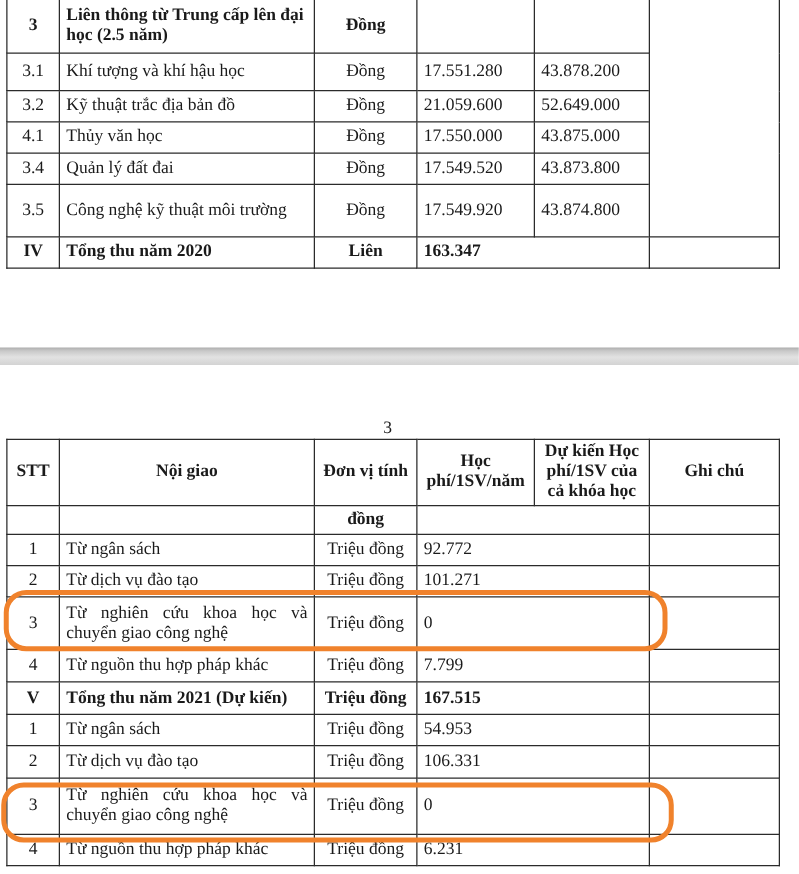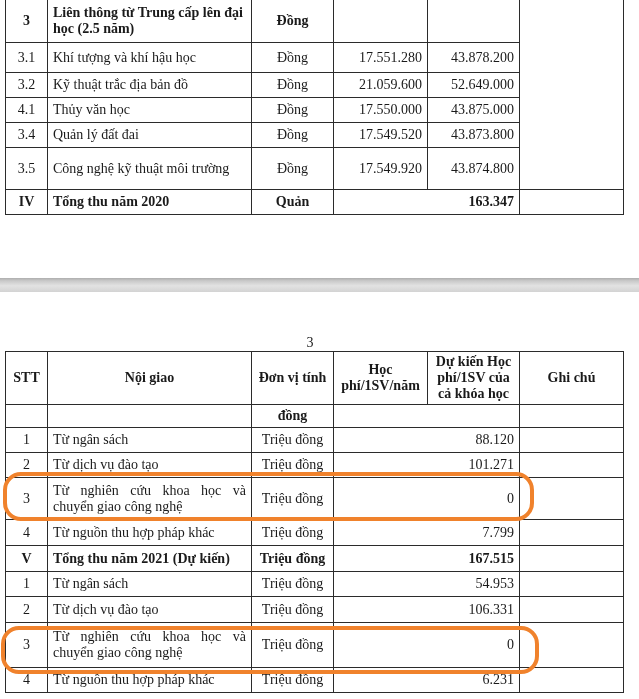--- a/index.html
+++ b/index.html
@@ -8,21 +8,21 @@
       background:#ffffff;
       font-family:"Liberation Serif", "DejaVu Serif", serif;
       color:#1a1a1a;
     }
     .tbl { position:absolute; border-collapse:collapse; table-layout:fixed; left:5px; }
     .tbl td, .tbl th {
       border:1px solid #2b2b2b; padding:0 5px; font-size:14px; line-height:16px;
       font-weight:normal; vertical-align:middle; overflow:hidden;
     }
     .c { text-align:center; }
-    .r { text-align:right; }
+    .r { text-align:left; }
     .b { font-weight:bold !important; }
     .j { text-align:justify; text-align-last:left;margin-left:20px; }
     .top-tbl { top:-2px; }
     .bottom-tbl { top:351px; }
     .sep {
       position:absolute; left:0; top:278px; width:639px; height:14px;
       background:linear-gradient(#aeaeae 0%, #c9c9c9 20%, #e2e2e2 55%, #d3d3d3 100%);
     }
     .page-num { position:absolute; top:335px; left:300px; width:20px; text-align:center; font-size:14px; }
     .hl {
@@ -82,21 +82,21 @@
   <tr style="height:42px">
     <td class="c">3.5</td>
     <td class="j">Công nghệ kỹ thuật môi trường</td>
     <td class="c">Đồng</td>
     <td class="r">17.549.920</td>
     <td class="r">43.874.800</td>
   </tr>
   <tr style="height:25px">
     <td class="c b">IV</td>
     <td class="b">Tổng thu năm 2020</td>
-    <td class="c b">Quản</td>
+    <td class="c b">Liên</td>
     <td class="r b" colspan="2">163.347</td>
     <td></td>
   </tr>
 </tbody>
   </table>
 
 <div class="sep"></div>
 
 <div class="page-num">3</div>
 
@@ -122,21 +122,21 @@
     <td></td>
     <td></td>
     <td class="c b">đồng</td>
     <td colspan="2"></td>
     <td></td>
   </tr>
   <tr style="height:25px">
     <td class="c">1</td>
     <td>Từ ngân sách</td>
     <td class="c">Triệu đồng</td>
-    <td class="r" colspan="2">88.120</td>
+    <td class="r" colspan="2">92.772</td>
     <td></td>
   </tr>
   <tr style="height:25px">
     <td class="c">2</td>
     <td>Từ dịch vụ đào tạo</td>
     <td class="c">Triệu đồng</td>
     <td class="r" colspan="2">101.271</td>
     <td></td>
   </tr>
   <tr style="height:42px">

